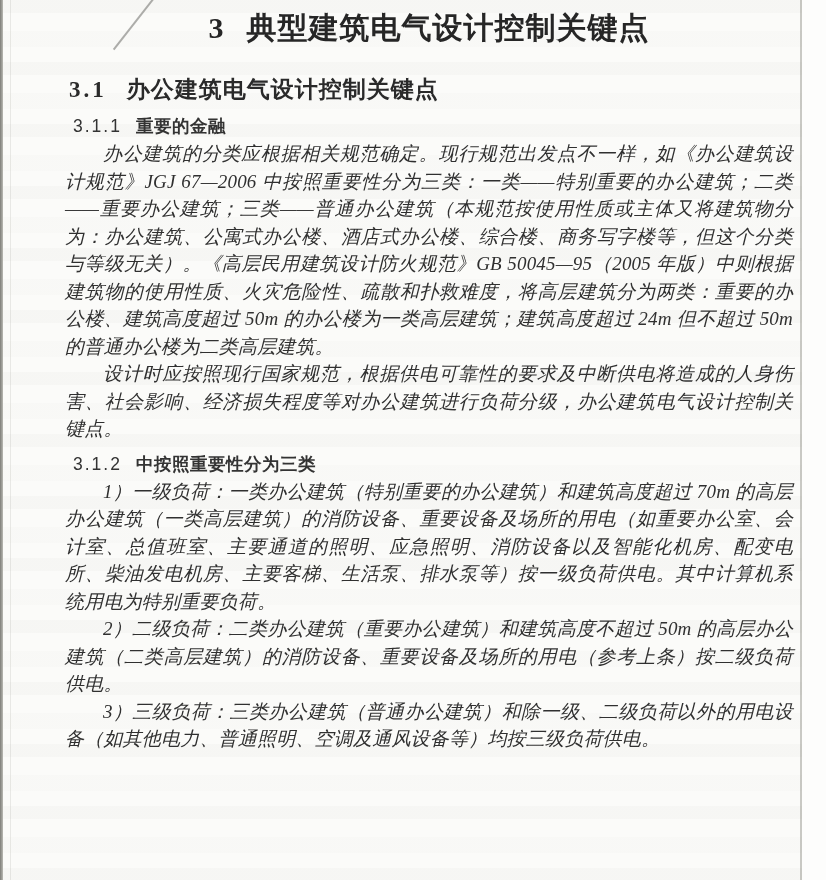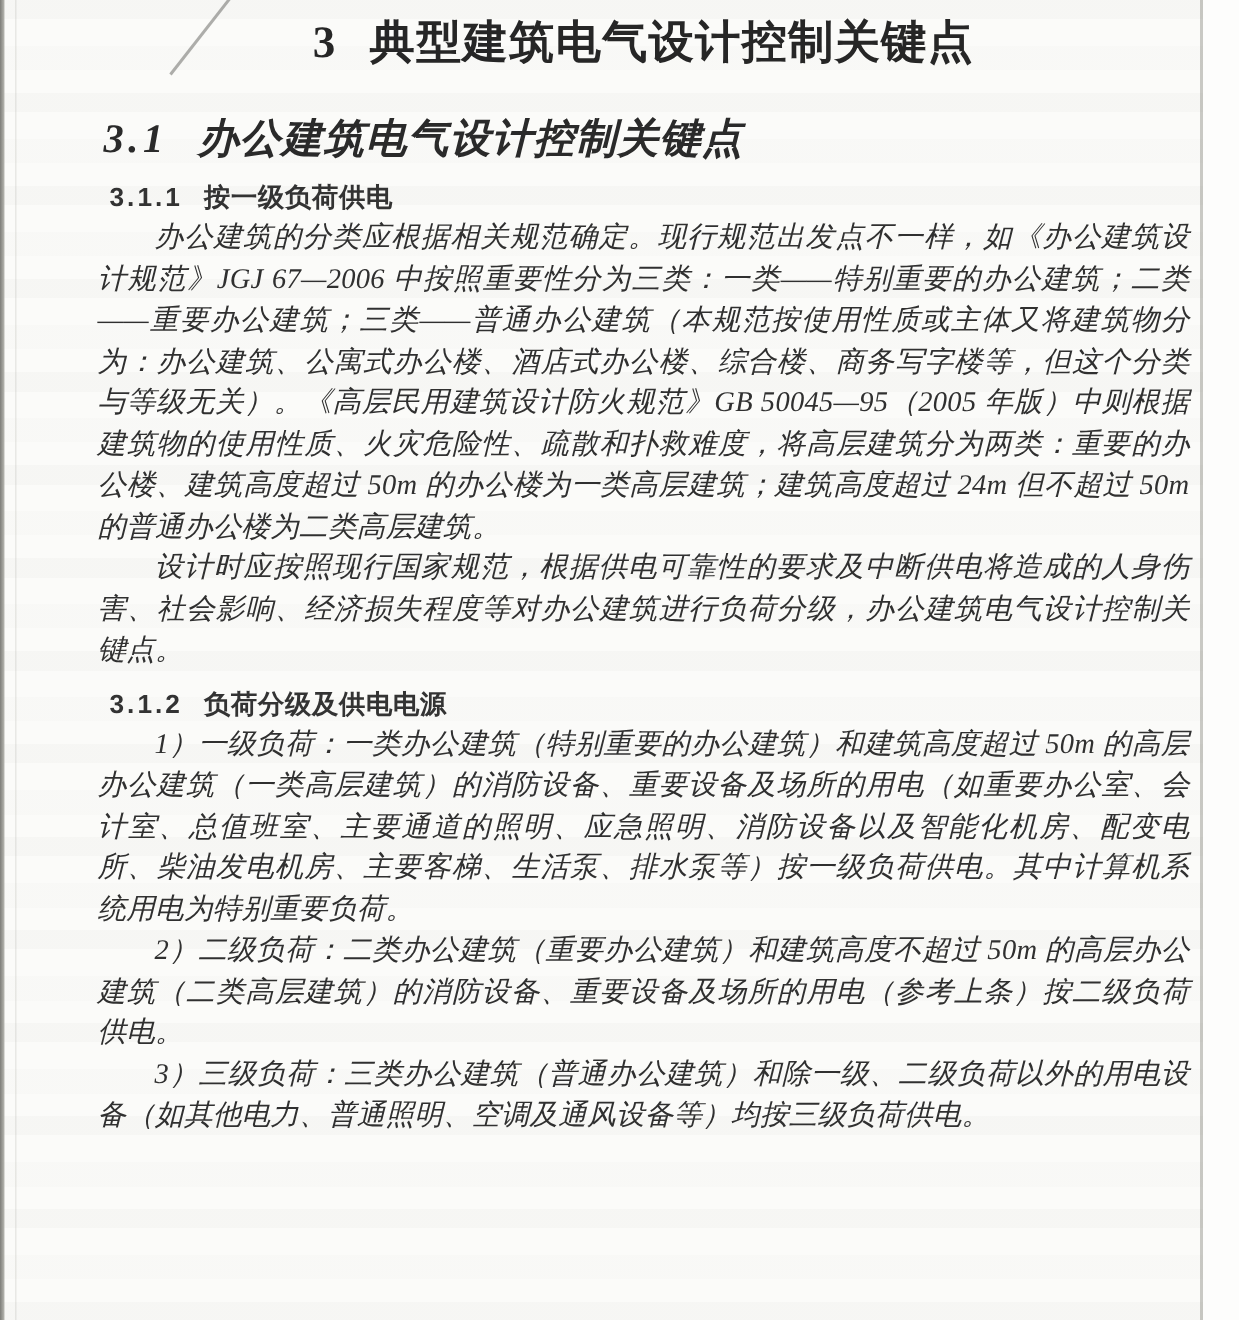--- a/index.html
+++ b/index.html
@@ -53,36 +53,35 @@
     text-align: center;
     font-size: 30px;
     font-weight: bold;
     color: #262626;
     letter-spacing: 1px;
     white-space: nowrap;
   }
   .chapter-heading .chapter-no { margin-right: 22px; }
   .section-heading {
     margin: 25px 0 0 4px;
-    font-size: 27px;
+    font-size: 23px;
     font-weight: 600;
     color: #2a2a2a;
     letter-spacing: 1px;
-    font-style: italic;
   }
   .section-heading .sec-no { margin-right: 20px; letter-spacing: 3px; }
   .subsection-heading {
     margin: 9px 0 2px 8px;
     font-family: "Liberation Sans", sans-serif;
     font-size: 17.5px;
     font-weight: bold;
     color: #333333;
     letter-spacing: 0.5px;
   }
-  .subsection-heading .sub-no { margin-right: 14px; letter-spacing: 2px; font-weight: 700; }
+  .subsection-heading .sub-no { margin-right: 14px; letter-spacing: 2px; font-weight: 400; }
   .item-label {
     margin: 1px 0 0 8px;
     font-family: "Liberation Sans", sans-serif;
     font-size: 17.5px;
     font-weight: bold;
     color: #333333;
     line-height: 26px;
   }
   p.body-para {
     margin: 0;
@@ -110,28 +109,28 @@
 
     <h1 class="chapter-heading">
       <span class="chapter-no">3</span><span>典型建筑电气设计控制关键点</span>
     </h1>
 
     <h2 class="section-heading">
       <span class="sec-no">3.1</span><span>办公建筑电气设计控制关键点</span>
     </h2>
 
     <h3 class="subsection-heading">
-      <span class="sub-no">3.1.1</span><span>按一级负荷供电</span>
+      <span class="sub-no">3.1.1</span><span>重要的金融</span>
     </h3>
 
     <p class="body-para">办公建筑的分类应根据相关规范确定。现行规范出发点不一样，如《办公建筑设计规范》JGJ 67—2006 中按照重要性分为三类：一类——特别重要的办公建筑；二类——重要办公建筑；三类——普通办公建筑（本规范按使用性质或主体又将建筑物分为：办公建筑、公寓式办公楼、酒店式办公楼、综合楼、商务写字楼等，但这个分类与等级无关）。《高层民用建筑设计防火规范》GB 50045—95（2005 年版）中则根据建筑物的使用性质、火灾危险性、疏散和扑救难度，将高层建筑分为两类：重要的办公楼、建筑高度超过 50m 的办公楼为一类高层建筑；建筑高度超过 24m 但不超过 50m 的普通办公楼为二类高层建筑。</p>
     <p class="body-para">设计时应按照现行国家规范，根据供电可靠性的要求及中断供电将造成的人身伤害、社会影响、经济损失程度等对办公建筑进行负荷分级，办公建筑电气设计控制关键点。</p>
 
     <h3 class="subsection-heading">
-      <span class="sub-no">3.1.2</span><span>负荷分级及供电电源</span>
+      <span class="sub-no">3.1.2</span><span>中按照重要性分为三类</span>
     </h3>
 
-    <p class="body-para">1）一级负荷：一类办公建筑（特别重要的办公建筑）和建筑高度超过 50m 的高层办公建筑（一类高层建筑）的消防设备、重要设备及场所的用电（如重要办公室、会计室、总值班室、主要通道的照明、应急照明、消防设备以及智能化机房、配变电所、柴油发电机房、主要客梯、生活泵、排水泵等）按一级负荷供电。其中计算机系统用电为特别重要负荷。</p>
+    <p class="body-para">1）一级负荷：一类办公建筑（特别重要的办公建筑）和建筑高度超过 70m 的高层办公建筑（一类高层建筑）的消防设备、重要设备及场所的用电（如重要办公室、会计室、总值班室、主要通道的照明、应急照明、消防设备以及智能化机房、配变电所、柴油发电机房、主要客梯、生活泵、排水泵等）按一级负荷供电。其中计算机系统用电为特别重要负荷。</p>
     <p class="body-para">2）二级负荷：二类办公建筑（重要办公建筑）和建筑高度不超过 50m 的高层办公建筑（二类高层建筑）的消防设备、重要设备及场所的用电（参考上条）按二级负荷供电。</p>
     <p class="body-para">3）三级负荷：三类办公建筑（普通办公建筑）和除一级、二级负荷以外的用电设备（如其他电力、普通照明、空调及通风设备等）均按三级负荷供电。</p>
 
   </div>
 </div>
 
 </body></html>

